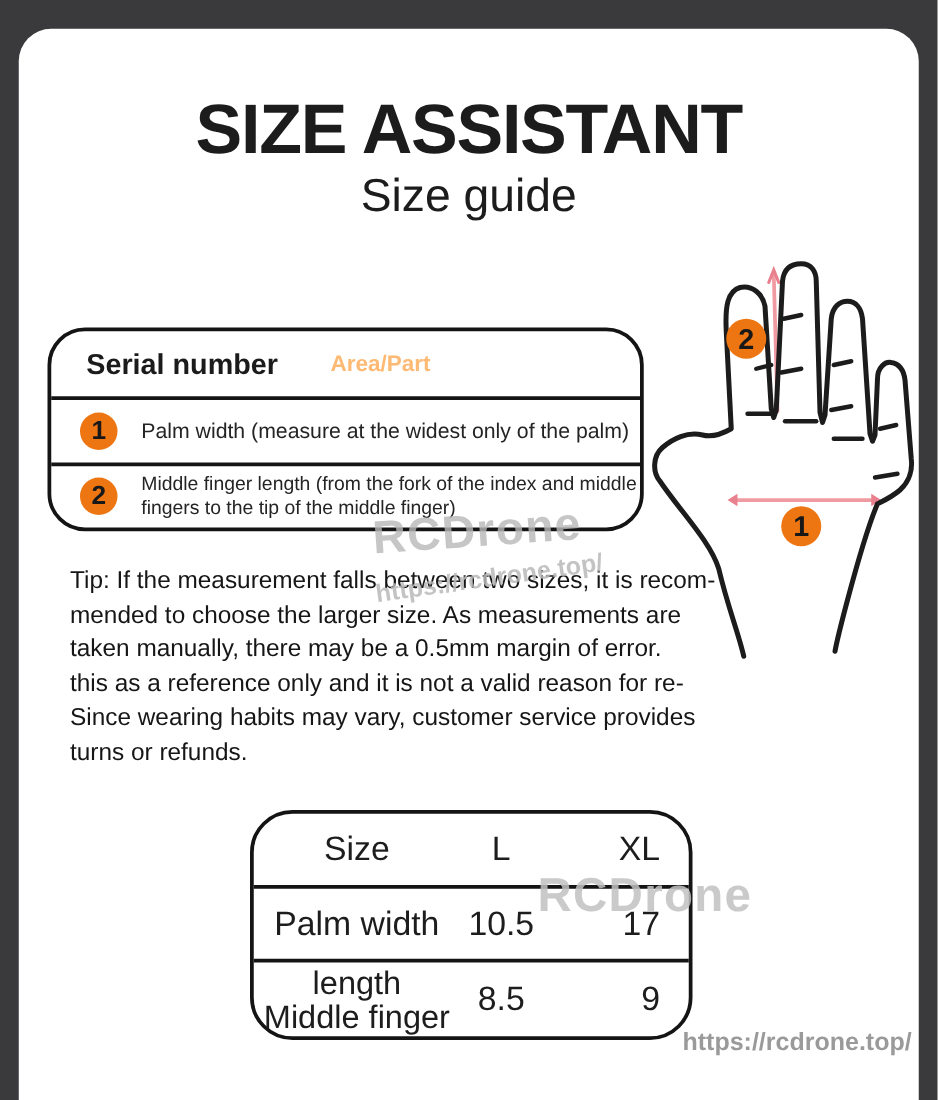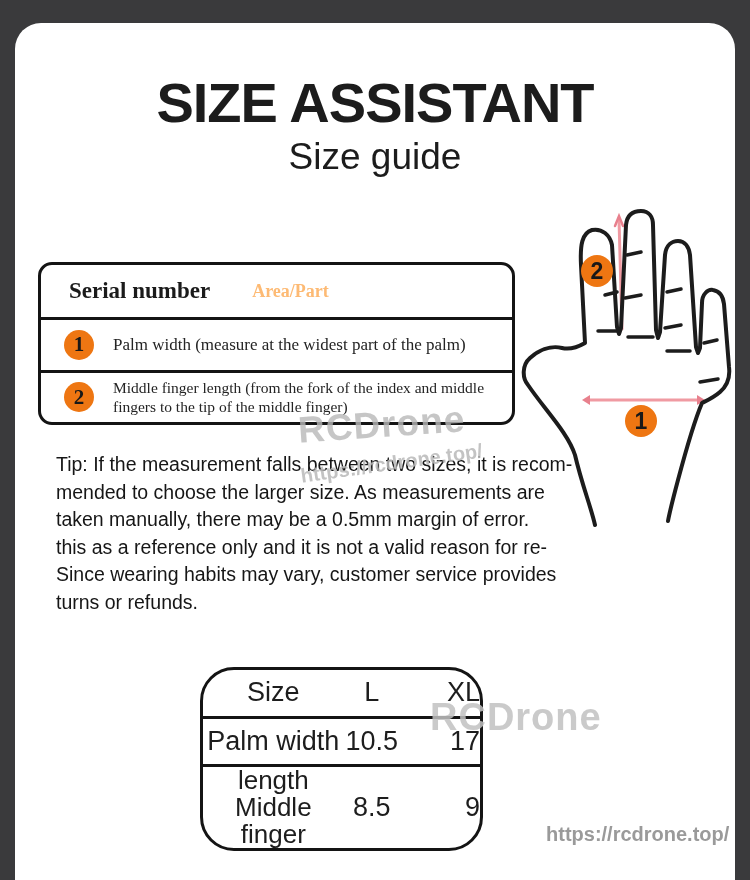--- a/index.html
+++ b/index.html
@@ -20,43 +20,43 @@
     text-align:center; font-size:56px; font-weight:600; color:#1c1c1c;
     letter-spacing:-1px;
   }
   .page-subtitle {
     position:absolute; left:0; top:136px; width:750px;
     text-align:center; font-size:37px; font-weight:400; color:#1c1c1c;
   }
   
   .spec-table {
     position:absolute; left:38px; top:262px; width:477px; height:163px;
-    border:3px solid #141414; border-radius:14px; background:transparent;
-    display:flex; flex-direction:column;font-family:Liberation Serif, serif;
+    border:3px solid #141414; border-radius:30px; background:transparent;
+    display:flex; flex-direction:column;
   }
   .spec-header { height:52px; display:flex; align-items:center; }
   .spec-header .h1 { margin-left:28px; font-size:23px; font-weight:600; color:#1b1b1b; }
   .spec-header .h2 { margin-left:42px; font-size:18px; font-weight:600; color:#fdba74; }
   .spec-row { border-top:3px solid #141414; flex:1; display:flex; align-items:center; }
   .badge {
     width:30px; height:30px; border-radius:50%; background:#ee7612;
     color:#181818; font-size:21px; font-weight:600;
     display:flex; align-items:center; justify-content:center; flex:0 0 30px;
   }
   .spec-row .badge { margin-left:23px; }
   .spec-row-text { margin-left:19px; font-size:17px; color:#242424; }
   .spec-row-text.small { font-size:15.5px; line-height:19px; }
   
   .tip {
     position:absolute; left:56px; top:451px; width:540px;
     font-size:19.5px; line-height:27.5px; color:#161616;
   }
   
   .size-table {
-    position:absolute; left:200px; top:667px; width:283px; height:184px;
+    position:absolute; left:200px; top:648px; width:354px; height:184px;
     border:3px solid #141414; border-radius:34px;
     display:flex; flex-direction:column;
   }
   .size-row { display:flex; align-items:center; }
   .size-row.hdr { height:57px; }
   .size-row.r1 { border-top:3px solid #141414; height:59px; }
   .size-row.r2 { border-top:3px solid #141414; flex:1; }
   .col-label { width:165px; text-align:center; }
   .col-l { width:66px; text-align:center; }
   .col-xl { width:94px; text-align:right; }
@@ -82,21 +82,21 @@
 <div class="page-title">SIZE ASSISTANT</div>
 <div class="page-subtitle">Size guide</div>
 
 <div class="spec-table">
   <div class="spec-header">
     <span class="h1">Serial number</span>
     <span class="h2">Area/Part</span>
   </div>
   <div class="spec-row">
     <div class="badge">1</div>
-    <div class="spec-row-text">Palm width (measure at the widest part of the palm)</div>
+    <div class="spec-row-text">Palm width (measure at the widest only of the palm)</div>
   </div>
   <div class="spec-row">
     <div class="badge">2</div>
     <div class="spec-row-text small">
       <div>Middle finger length (from the fork of the index and middle</div>
       <div>fingers to the tip of the middle finger)</div>
     </div>
   </div>
 </div>
 

